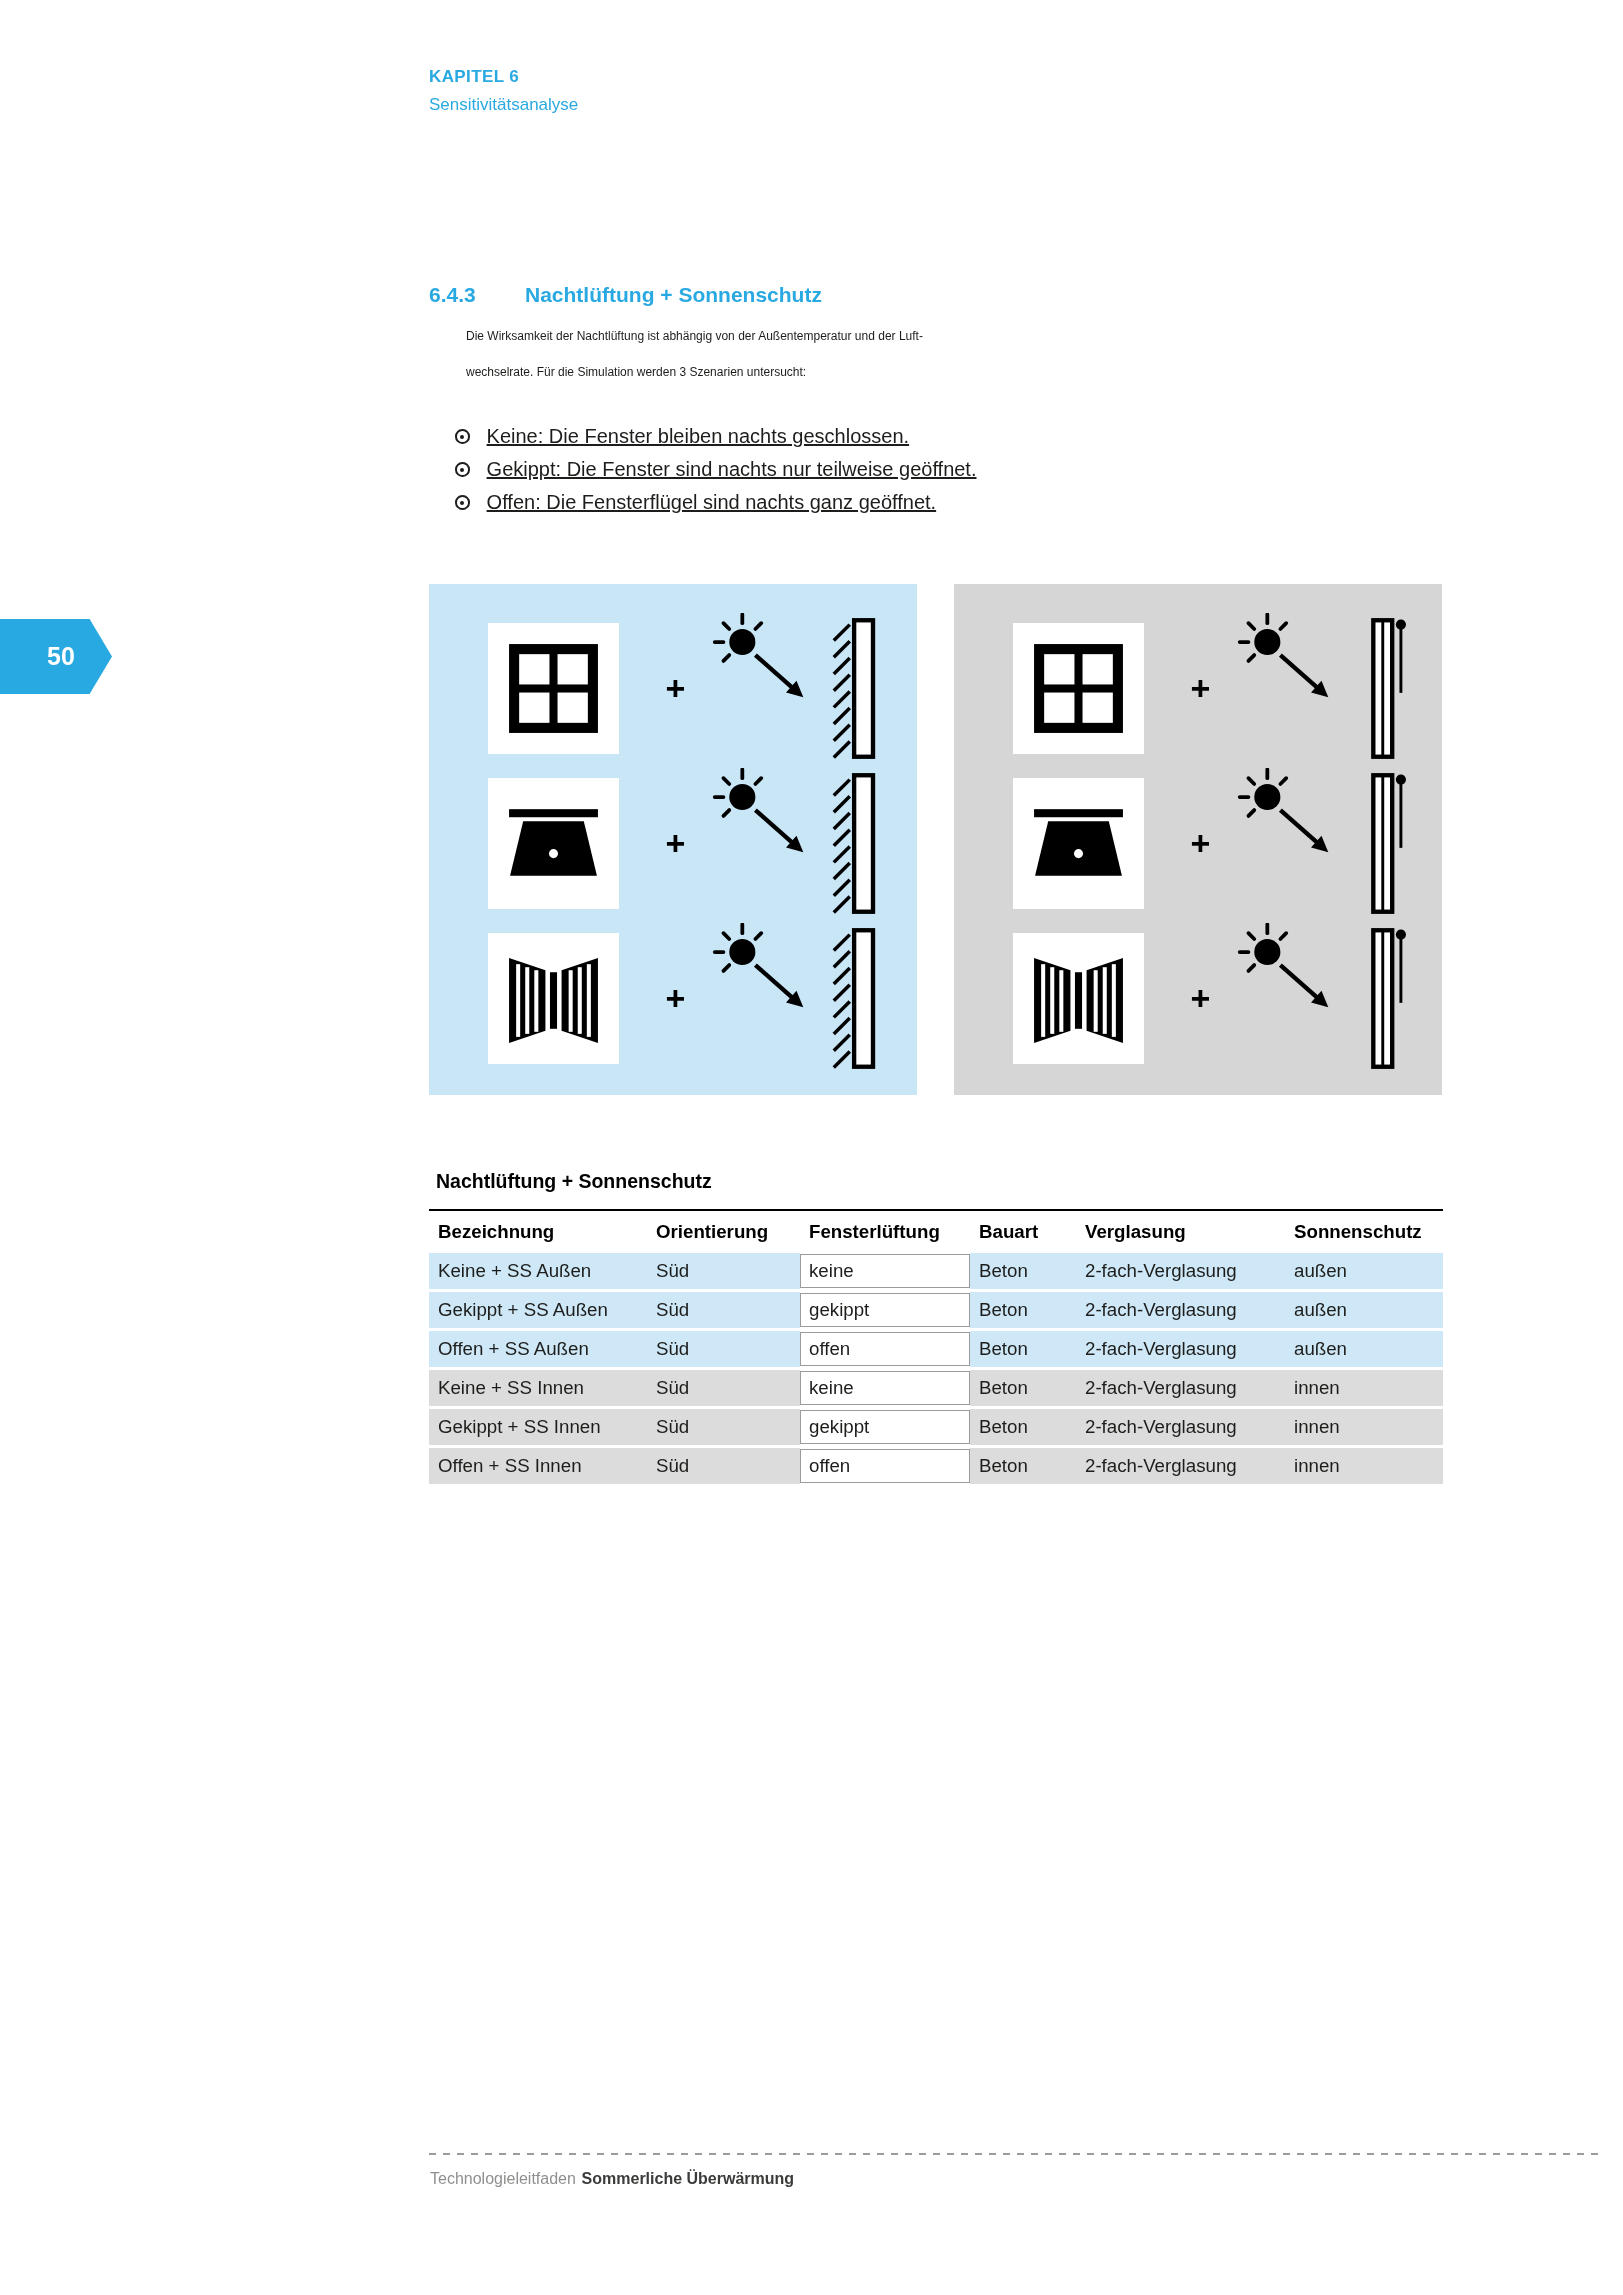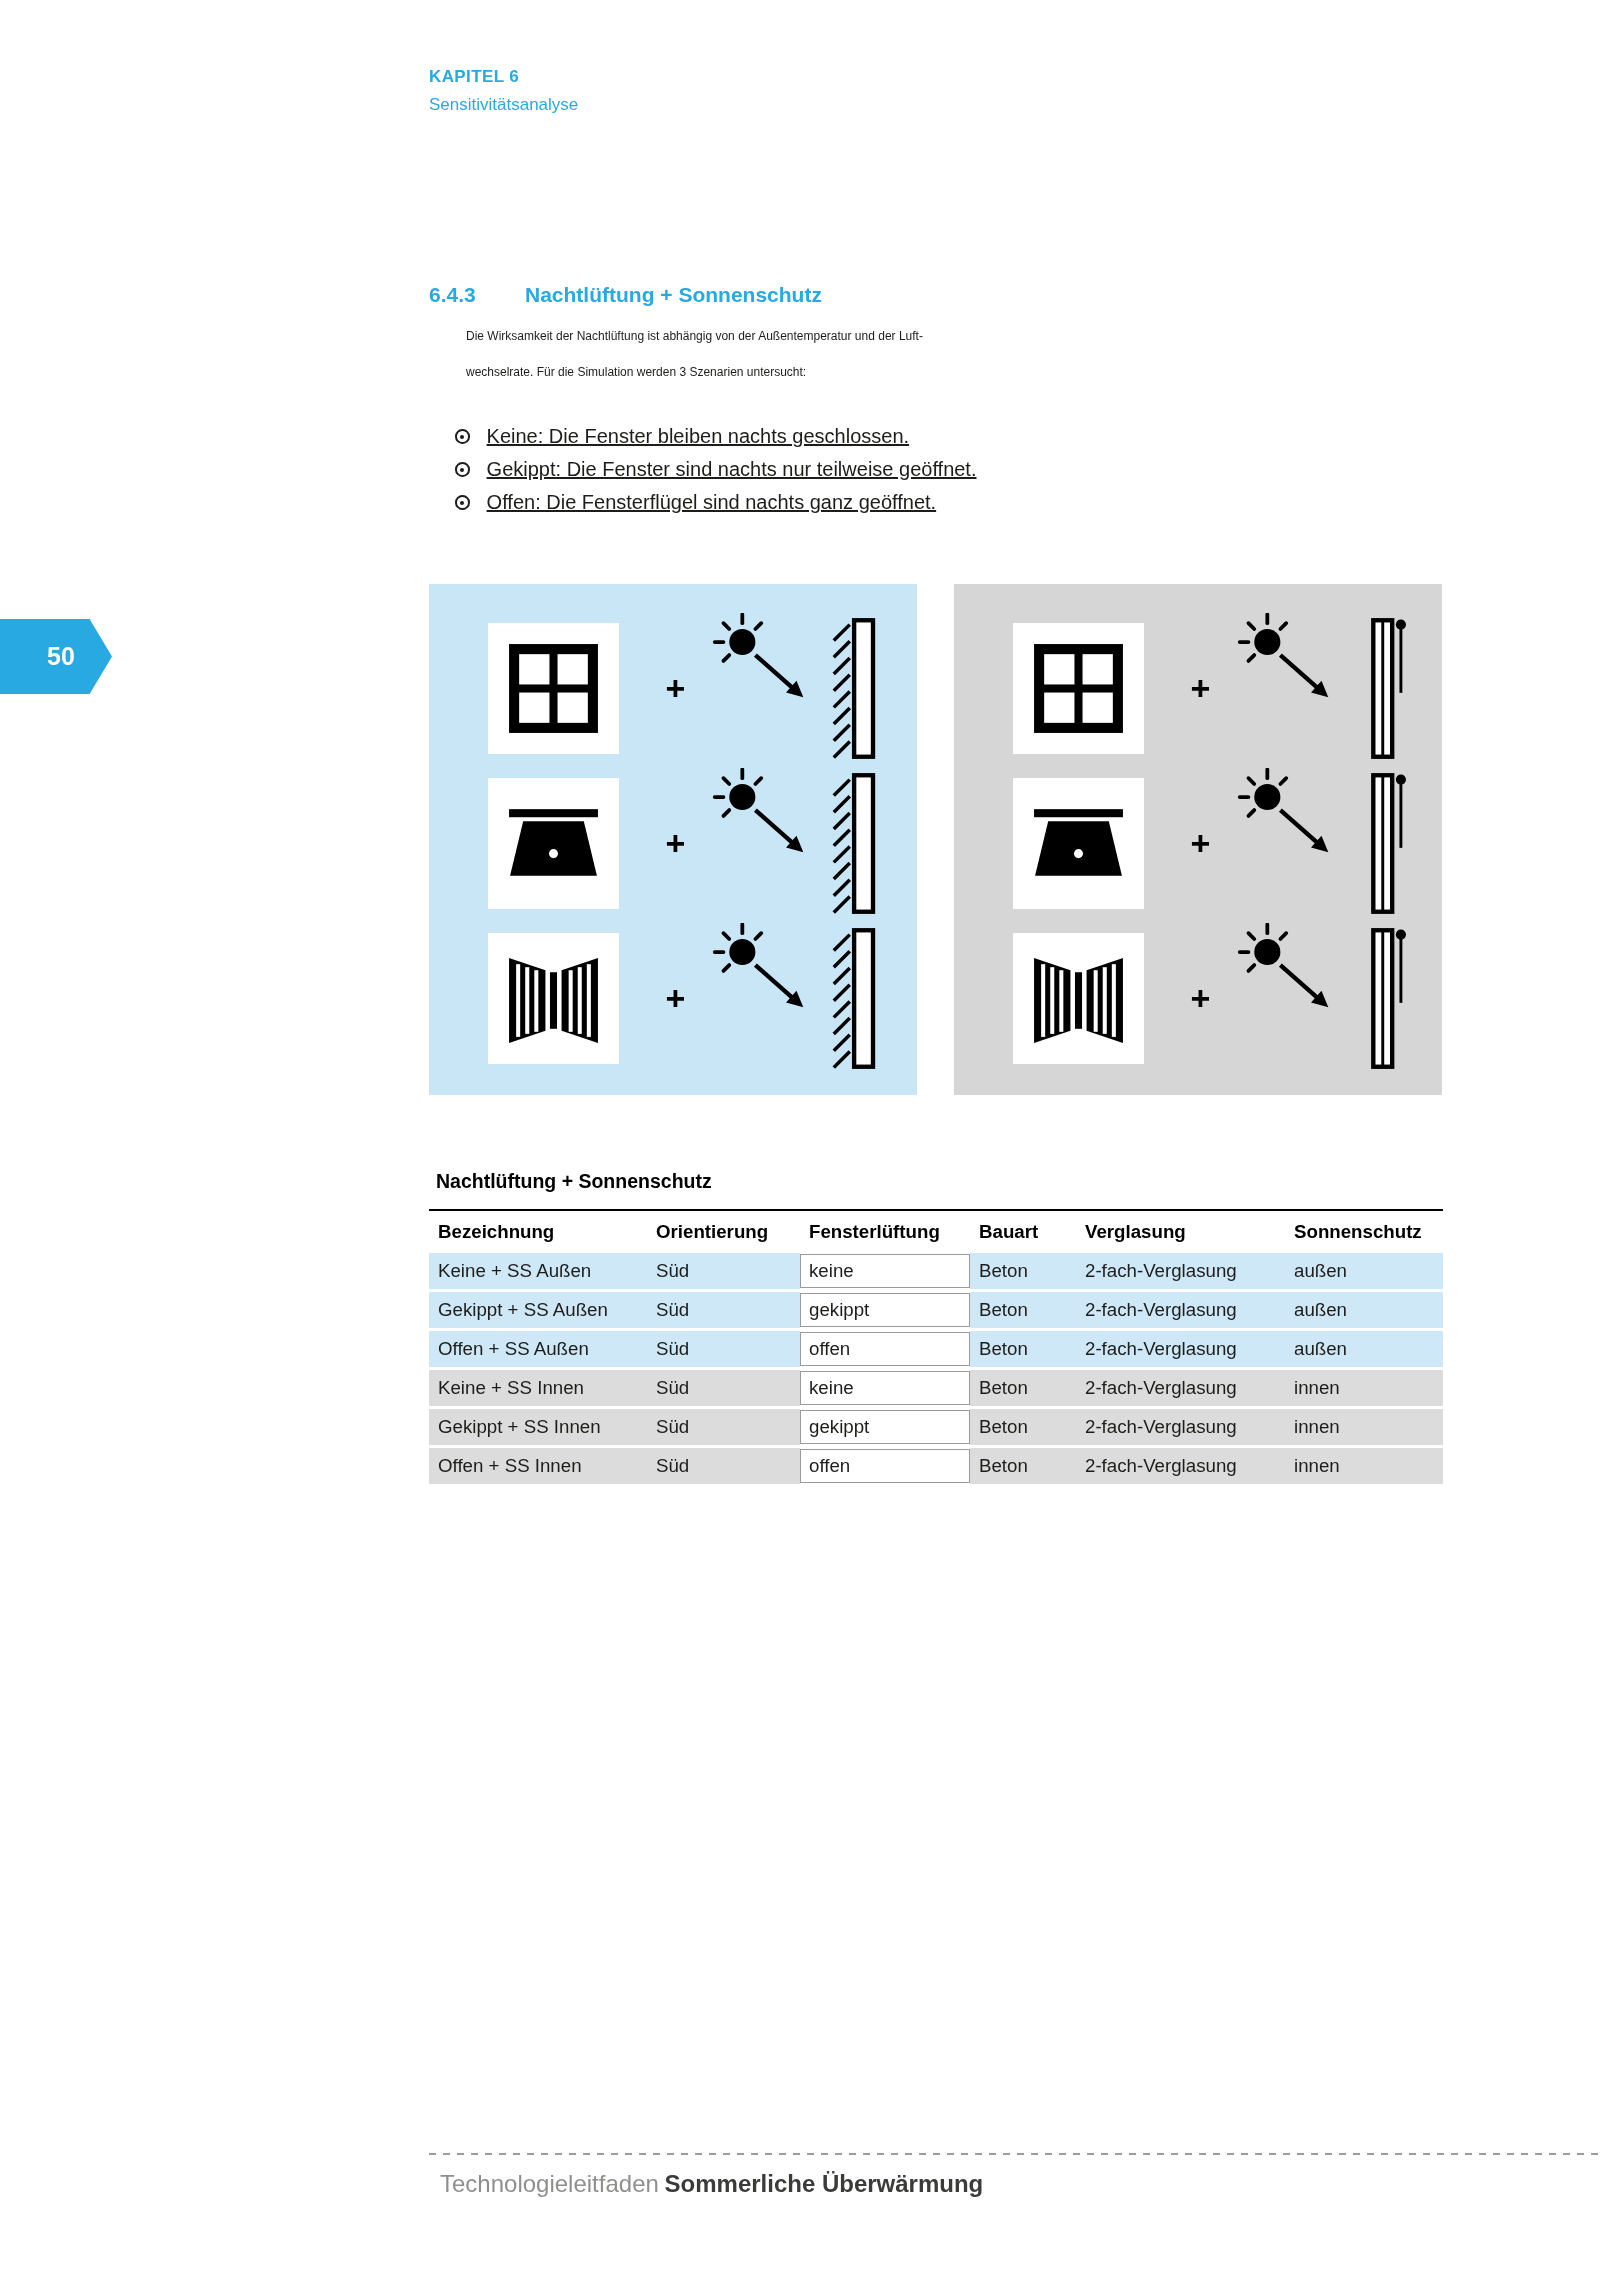--- a/index.html
+++ b/index.html
@@ -57,21 +57,21 @@
   table.data th { font-size: 18.7px; font-weight: bold; text-align: left; height: 42px; padding: 0 0 0 9px; background: #fff; color: #000; vertical-align: middle; }
   table.data td { font-size: 18.7px; height: 36px; padding: 0 0 0 9px; vertical-align: middle; border-bottom: 3.2px solid #fff; color: #1d1d1b; }
   tr.blue td { background: #cfe8f7; }
   tr.gray td { background: #dcdcdc; }
   table.data td.field { background: #fff; padding: 0 0 0 0; }
   .field-box { border: 1.6px solid #9b9b9b; background: #fff; height: 32px; line-height: 32px; padding-left: 8px; box-sizing: content-box; }
 
   
   .footer-divider { position: absolute; left: 429px; top: 2153px; width: 1176px; height: 2.4px;
     background: repeating-linear-gradient(90deg, #9c9c9c 0 7.3px, transparent 7.3px 14px); }
-  .footer-text { position: absolute; left: 440px; top: 2170px; font-size: 24px; text-align: right; }
+  .footer-text { position: absolute; left: 430px; top: 2170px; font-size: 16px; text-align: right; }
   .footer-prefix { color: #8f8f8e; }
   .footer-title { color: #3b3b3a; font-weight: bold; margin-left: 5.7px; }
 </style>
 </head>
 <body>
 
 <div class="page">
 
   <div class="doc-header">
     <div class="chapter">KAPITEL 6</div>

